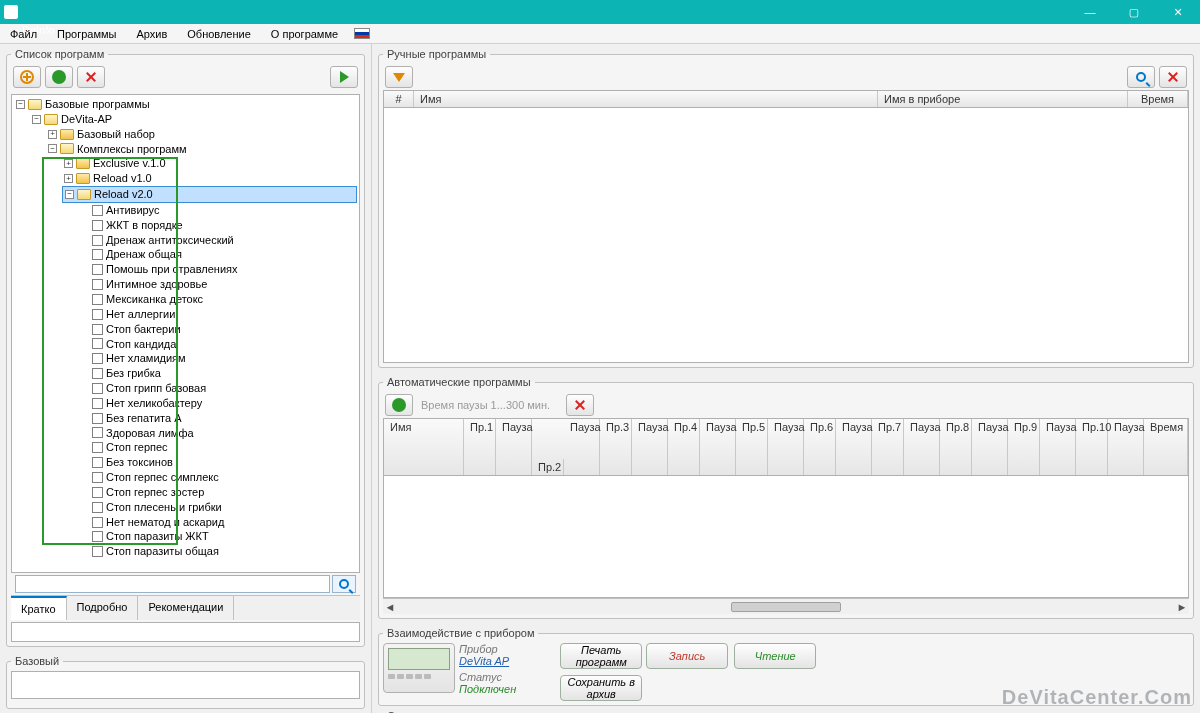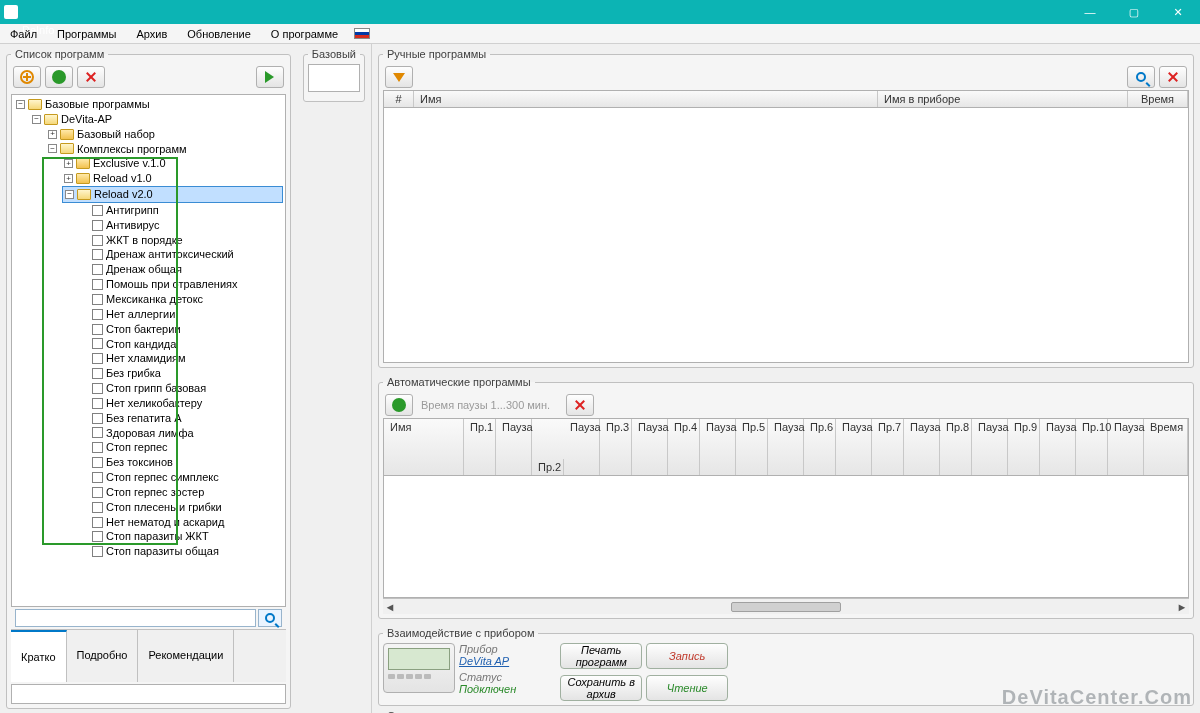--- a/index.html
+++ b/index.html
@@ -8,21 +8,21 @@
 .titlebar { height: 24px; background: #0cb4b4; display: flex; align-items: center; color: #fff; }
 .titlebar .icon { width: 14px; height: 14px; margin: 0 4px; background: #fff; border-radius: 2px; }
 .titlebar .title { flex: 1; margin-top: 36px; }
 .titlebar .tb-btn { width: 44px; height: 24px; display: flex; align-items: center; justify-content: center; color: #fff; cursor: pointer; }
 
 .menubar { height: 20px; background: #f5f5f5; display: flex; align-items: center; border-bottom: 1px solid #d0d0d0; }
 .menubar .m { padding: 0 10px; cursor: pointer; }
 .menubar .flag { width: 16px; height: 11px; display: inline-block; background: linear-gradient(#fff 33%, #0039a6 33% 66%, #d52b1e 66%); border: 1px solid #888; margin-left: 6px; }
 
 .main { display: flex; height: 669px; }
-.col-left { width: 453px; display: flex; border-right: 1px solid #d0d0d0; }
+.col-left { width: 453px; display: flex; flex-direction: column; border-right: 1px solid #d0d0d0; }
 .col-right { flex: 1; display: flex; flex-direction: column; }
 
 fieldset { border: 1px solid #c0c0c0; margin: 4px 6px; padding: 4px; background: #f5f5f5; border-radius: 3px; }
 fieldset > legend { padding: 0 4px; color: #404040; }
 
 .toolbar { display: flex; gap: 4px; padding: 2px; }
 .toolbar .spacer { flex: 1; }
 .tb-button { width: 28px; height: 22px; border: 1px solid #b0b0b0; background: linear-gradient(#fefefe, #e4e4e4); border-radius: 3px; display: flex; align-items: center; justify-content: center; cursor: pointer; }
 .ic { width: 14px; height: 14px; display: inline-block; }
 .ic-plus { background: radial-gradient(circle, #2a992a 40%, transparent 41%), linear-gradient(#fff,#fff) center/2px 8px no-repeat, linear-gradient(#fff,#fff) center/8px 2px no-repeat; background-color: #2a992a; border-radius: 50%; }
@@ -46,21 +46,21 @@
 .fld.open { background: linear-gradient(#fff5cc,#f5d87a); }
 .cb { width: 11px; height: 11px; border: 1px solid #808080; background: #fff; }
 .sel { background: #c1dfff; border: 1px solid #3a8cd4; }
 .hilite-box { position: absolute; border: 2px solid #2a992a; pointer-events: none; }
 
 .search-row { display: flex; padding: 2px 4px; gap: 2px; }
 .search-row input { flex: 1; border: 1px solid #98b4cc; padding: 2px 4px; }
 .search-row .sbtn { width: 24px; border: 1px solid #98b4cc; background: #eaf4ff; display: flex; align-items: center; justify-content: center; cursor: pointer; }
 
 .subtabs { display: flex; border-top: 1px solid #c0c0c0; background: #f0f0f0; }
-.subtabs .st { padding: 19px 10px; border-right: 1px solid #c0c0c0; cursor: pointer; }
+.subtabs .st { padding: 5px 10px; border-right: 1px solid #c0c0c0; cursor: pointer; }
 .subtabs .st.active { background: #fff; border-top: 2px solid #0078c8; }
 
 .manual fieldset { height: 320px; }
 .grid-box { background: #fff; border: 1px solid #b0b0b0; overflow: auto; }
 .grid-head { display: flex; background: linear-gradient(#fafafa,#e6e6e6); border-bottom: 1px solid #b0b0b0; }
 .grid-head .gh { padding: 2px 6px; border-right: 1px solid #c8c8c8; color: #333; text-align: center; }
 .grid-head .gh.imya { flex: 1; text-align: left; }
 
 .auto fieldset { }
 .auto .grid-box { height: 180px; }
@@ -172,27 +172,20 @@
                           <div class="node sel">
                             <span class="tw">−</span>
                             <span class="fld open"></span>
                             <span>Reload v2.0</span>
                           </div>
                           <ul>
                             <li>
                               <div class="node">
                                 <span class="tw spacer"></span>
                                 <span class="cb"></span>
-                                <span>Антигрипп</span>
-                              </div>
-                            </li>
-                            <li>
-                              <div class="node">
-                                <span class="tw spacer"></span>
-                                <span class="cb"></span>
                                 <span>Антивирус</span>
                               </div>
                             </li>
                             <li>
                               <div class="node">
                                 <span class="tw spacer"></span>
                                 <span class="cb"></span>
                                 <span>ЖКТ в порядке</span>
                               </div>
                             </li>
@@ -208,20 +201,27 @@
                                 <span class="tw spacer"></span>
                                 <span class="cb"></span>
                                 <span>Дренаж общая</span>
                               </div>
                             </li>
                             <li>
                               <div class="node">
                                 <span class="tw spacer"></span>
                                 <span class="cb"></span>
                                 <span>Помошь при отравлениях</span>
+                              </div>
+                            </li>
+                            <li>
+                              <div class="node">
+                                <span class="tw spacer"></span>
+                                <span class="cb"></span>
+                                <span>Интимное здоровье</span>
                               </div>
                             </li>
                             <li>
                               <div class="node">
                                 <span class="tw spacer"></span>
                                 <span class="cb"></span>
                                 <span>Мексиканка детокс</span>
                               </div>
                             </li>
                             <li>
@@ -465,21 +465,21 @@
               </div>
           </div>
           <div style="display:flex; flex-direction:column; gap:4px;">
             <div class="kv"><span>Прибор</span><br><span class="v">DeVita AP</span></div>
             <div class="kv"><span>Статус</span><br><span class="g">Подключен</span></div>
           </div>
           <div style="display:flex; flex-direction:column; gap:6px; margin-left:40px;">
             <div class="big-btn">Печать программ</div>
             <div class="big-btn">Сохранить в архив</div>
           </div>
-          <div style="display:flex; flex-direction:column; gap:6px;">
+          <div style="display:flex; flex-direction:row; gap:6px;">
             <div class="big-btn red">Запись</div>
             <div class="big-btn green">Чтение</div>
           </div>
         </div>
       </fieldset>
       <fieldset>
         <legend>Статус</legend>
 
       </fieldset>
     </div>

